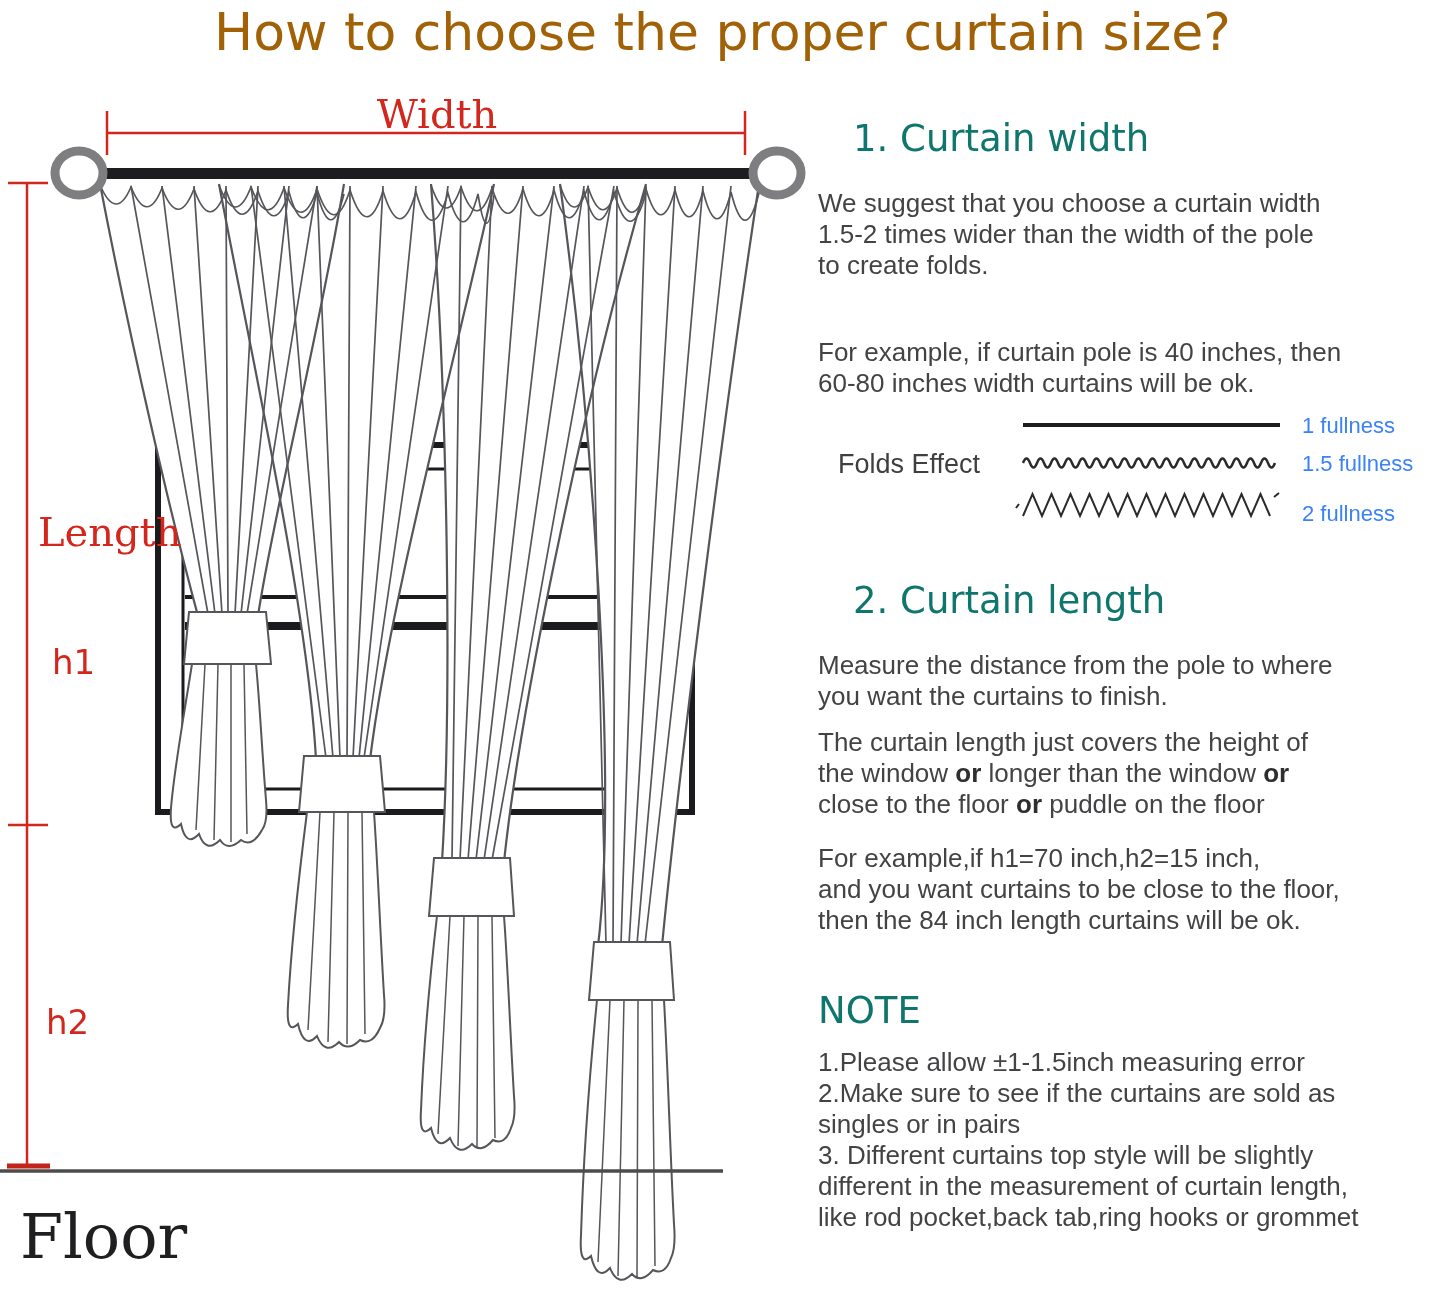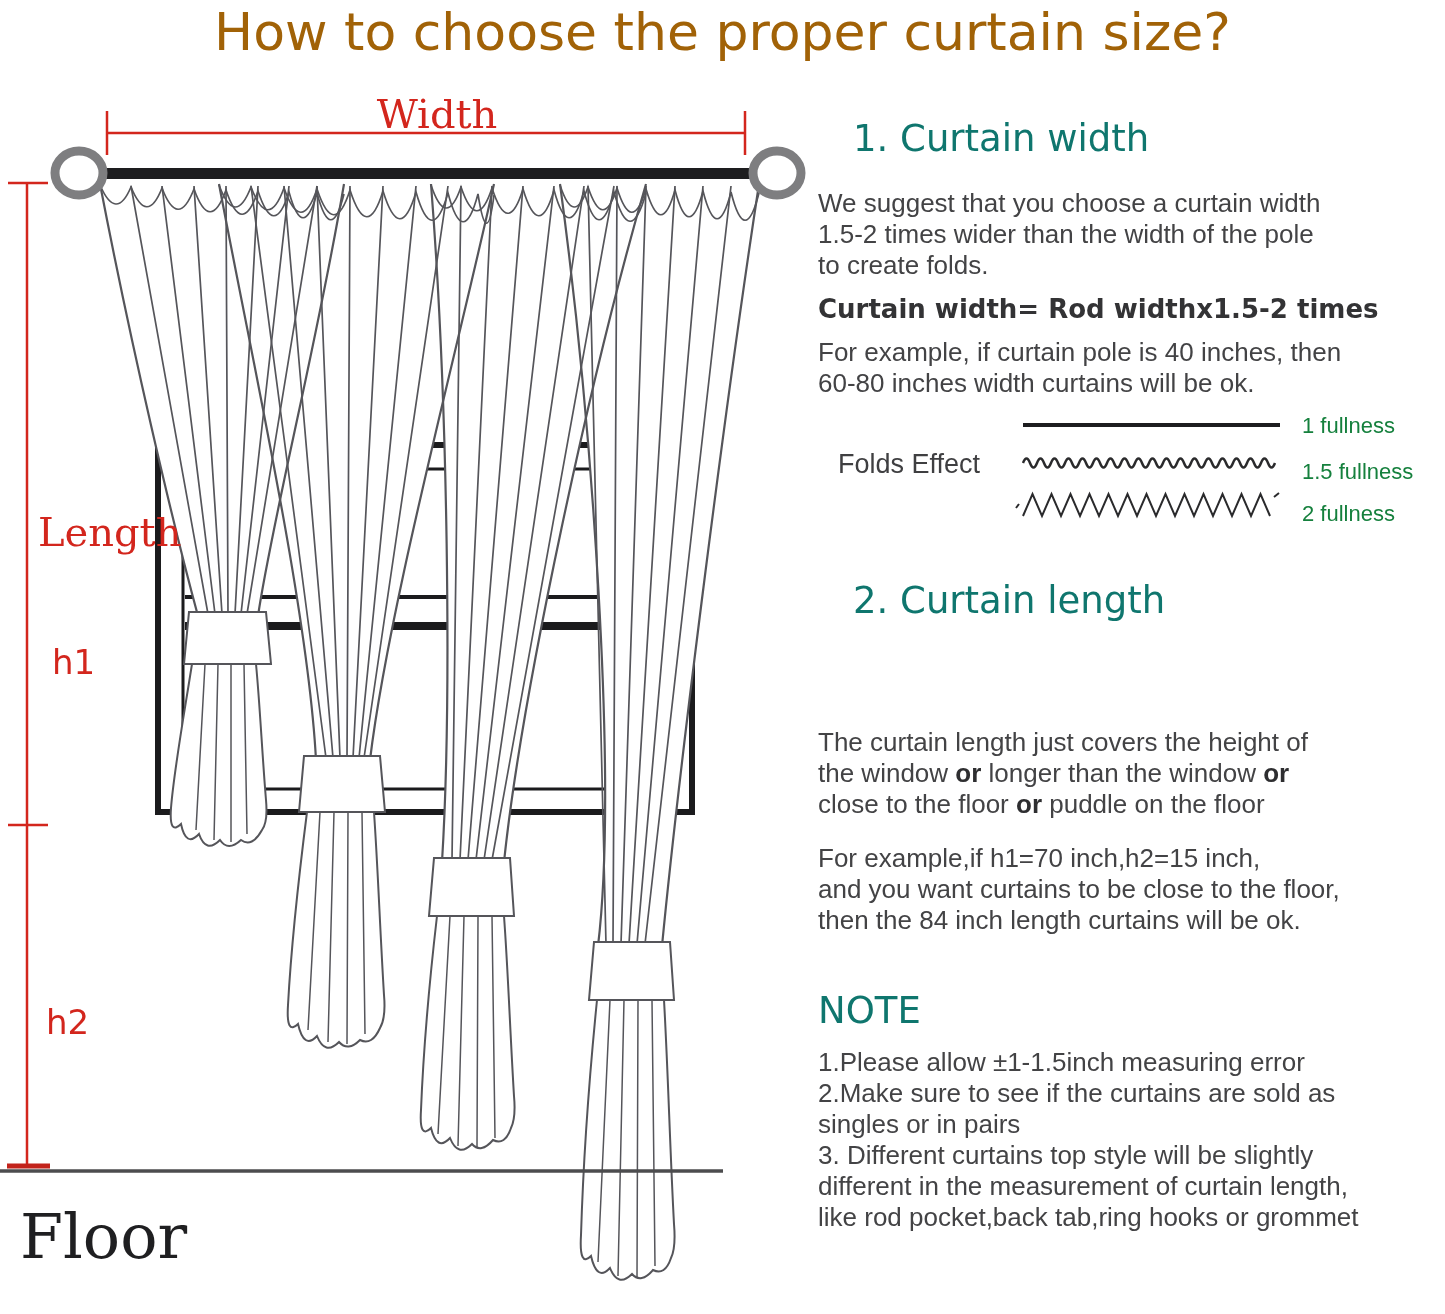--- a/index.html
+++ b/index.html
@@ -21,23 +21,23 @@
   .p-length-1{left:818px;top:650px;width:620px;}
   .p-length-2{left:818px;top:727px;width:625px;font-size:26px;line-height:31px;color:#434345;}
   .p-length-2 b{color:#2e2e30;}
   .p-length-3{left:818px;top:843px;width:625px;}
   .h-note{left:818px;top:990px;}
   .p-note{left:818px;top:1047px;width:628px;}
   
   .folds{left:818px;top:405px;width:627px;height:130px;}
   .folds-label{left:20px;top:44px;font-size:27px;color:#3f3f41;}
   .folds-svg{left:190px;top:0px;}
-  .fullness{left:484px;font-size:22px;color:#15803d;white-space:nowrap;}
+  .fullness{left:484px;font-size:22px;color:#3b82f6;white-space:nowrap;}
   .fullness-1{top:8px;}
-  .fullness-2{top:46px;margin-top:8px;}
+  .fullness-2{top:46px;}
   .fullness-3{top:96px;}
   
   .diagram{left:0;top:0;}
   .svg-serif{font-family:"DejaVu Serif","Liberation Serif",serif;}
   .svg-sans{font-family:"DejaVu Sans","Liberation Sans",sans-serif;}
 </style>
 </head>
 <body>
 
 <div id="page">
@@ -134,39 +134,40 @@
     <text class="svg-sans" x="46" y="1034" font-size="34" fill="#d3261d">h2</text>
     <text class="svg-serif" x="20" y="1258" font-size="62" fill="#1f1f21">Floor</text>
   </svg>
 
   <div class="abs h2 h-width">1. Curtain width</div>
 
   <div class="abs body-text p-width-1">We suggest that you choose a curtain width
 1.5-2 times wider than the width of the pole
 to create folds.</div>
 
-  <div class="abs formula p-formula">Curtain width= Rod widthx1.5-2 times</div>
 
   <div class="abs body-text p-width-2">For example, if curtain pole is 40 inches, then
 60-80 inches width curtains will be ok.</div>
 
   <div class="abs folds">
     <div class="abs folds-label">Folds Effect</div>
     <svg class="abs folds-svg" width="290" height="130" viewBox="0 0 290 130">
       <path d="M15,20 H272" stroke="#1d1d1f" stroke-width="4" fill="none"></path>
       <path fill="none" stroke="#2a2a2c" stroke-width="2.5" d="M15,58 q3.5,-9 7,0 t7,0 t7,0 t7,0 t7,0 t7,0 t7,0 t7,0 t7,0 t7,0 t7,0 t7,0 t7,0 t7,0 t7,0 t7,0 t7,0 t7,0 t7,0 t7,0 t7,0 t7,0 t7,0 t7,0 t7,0 t7,0 t7,0 t7,0 t7,0 t7,0 t7,0 t7,0 t7,0 t7,0 t7,0 t7,0"></path>
       <path fill="none" stroke="#2a2a2c" stroke-width="2" d="M8,103 l3,-4 M15,111 l9.5,-22 l9.5,22 l9.5,-22 l9.5,22 l9.5,-22 l9.5,22 l9.5,-22 l9.5,22 l9.5,-22 l9.5,22 l9.5,-22 l9.5,22 l9.5,-22 l9.5,22 l9.5,-22 l9.5,22 l9.5,-22 l9.5,22 l9.5,-22 l9.5,22 l9.5,-22 l9.5,22 l9.5,-22 l9.5,22 l9.5,-22 l9.5,22 M266,92 l5,-4"></path>
     </svg>
     <div class="abs fullness fullness-1">1 fullness</div>
     <div class="abs fullness fullness-2">1.5 fullness</div>
     <div class="abs fullness fullness-3">2 fullness</div>
   </div>
 
   <div class="abs h2 h-length">2. Curtain length</div>
 
+  <div class="abs body-text p-length-1">Measure the distance from the pole to where
+you want the curtains to finish.</div>
 
   <div class="abs p-length-2">
     <span>The curtain length just covers the height of</span><br>
     <span>the window </span><b>or</b><span> longer than the window </span><b>or</b><br>
     <span>close to the floor </span><b>or</b><span> puddle on the floor</span>
   </div>
 
   <div class="abs body-text p-length-3">For example,if h1=70 inch,h2=15 inch,
 and you want curtains to be close to the floor,
 then the 84 inch length curtains will be ok.</div>

